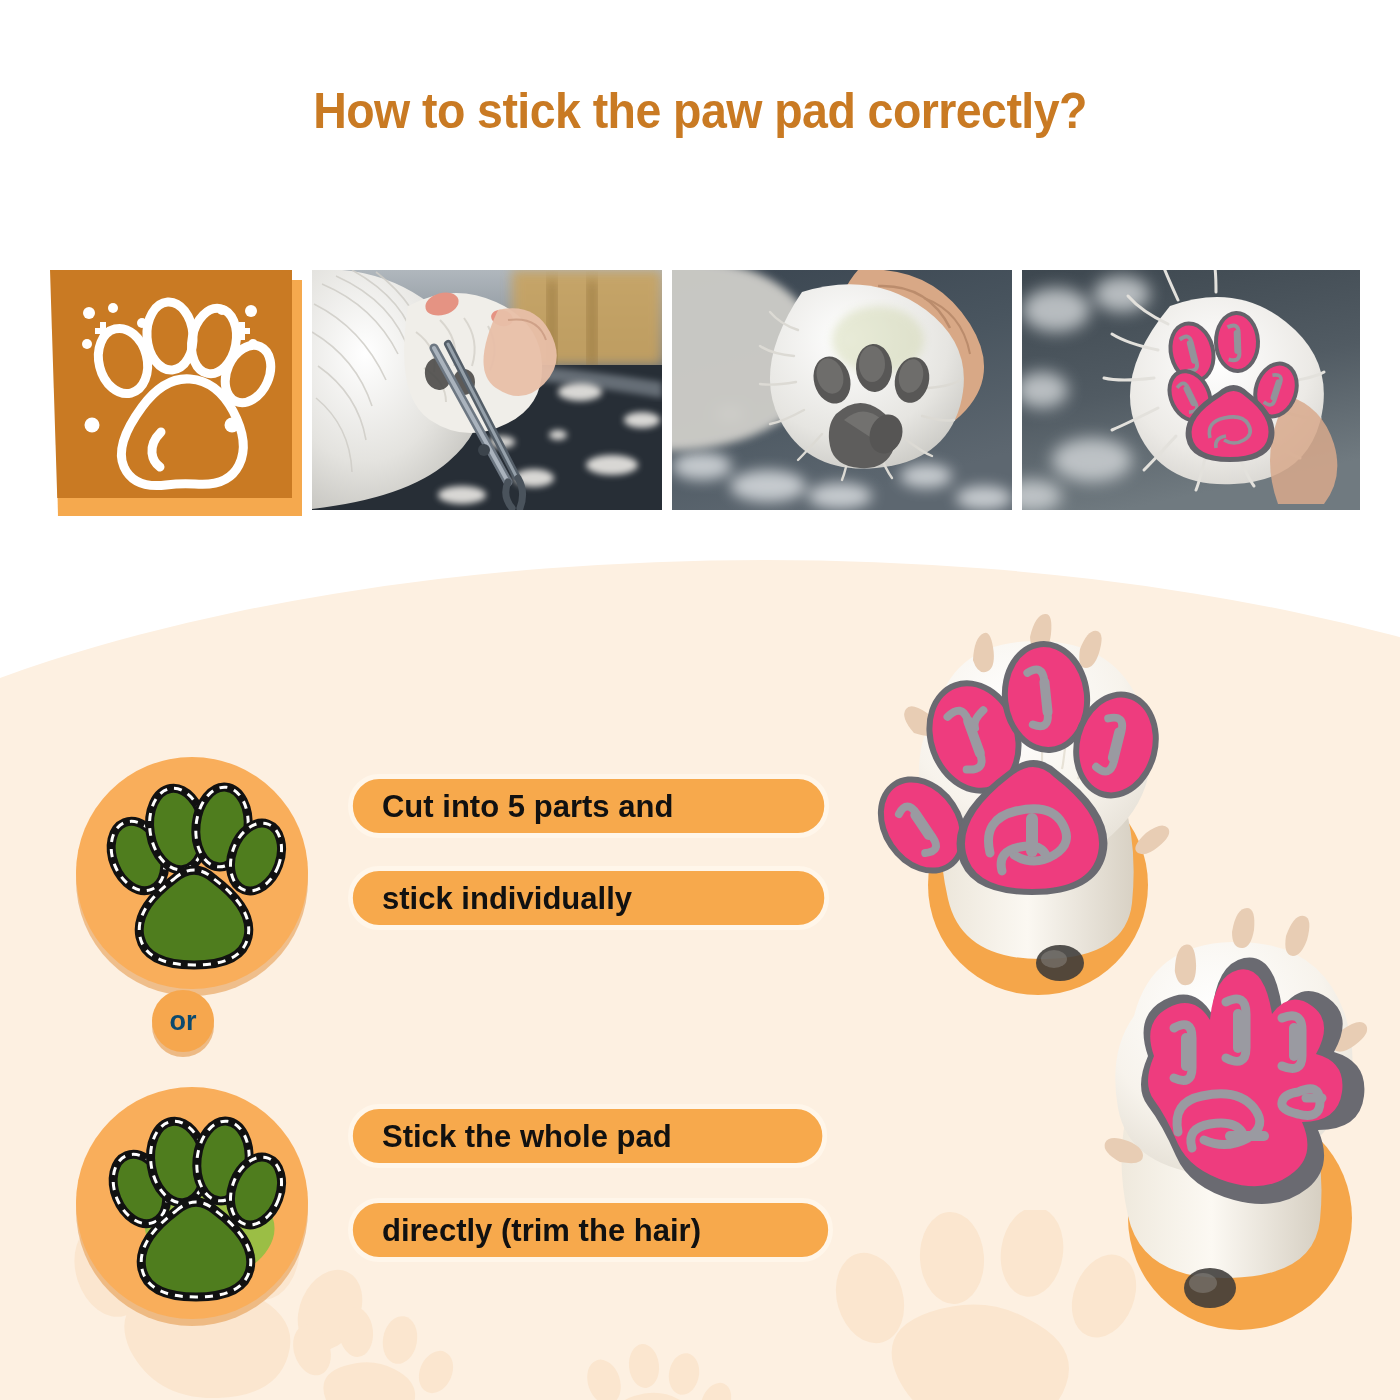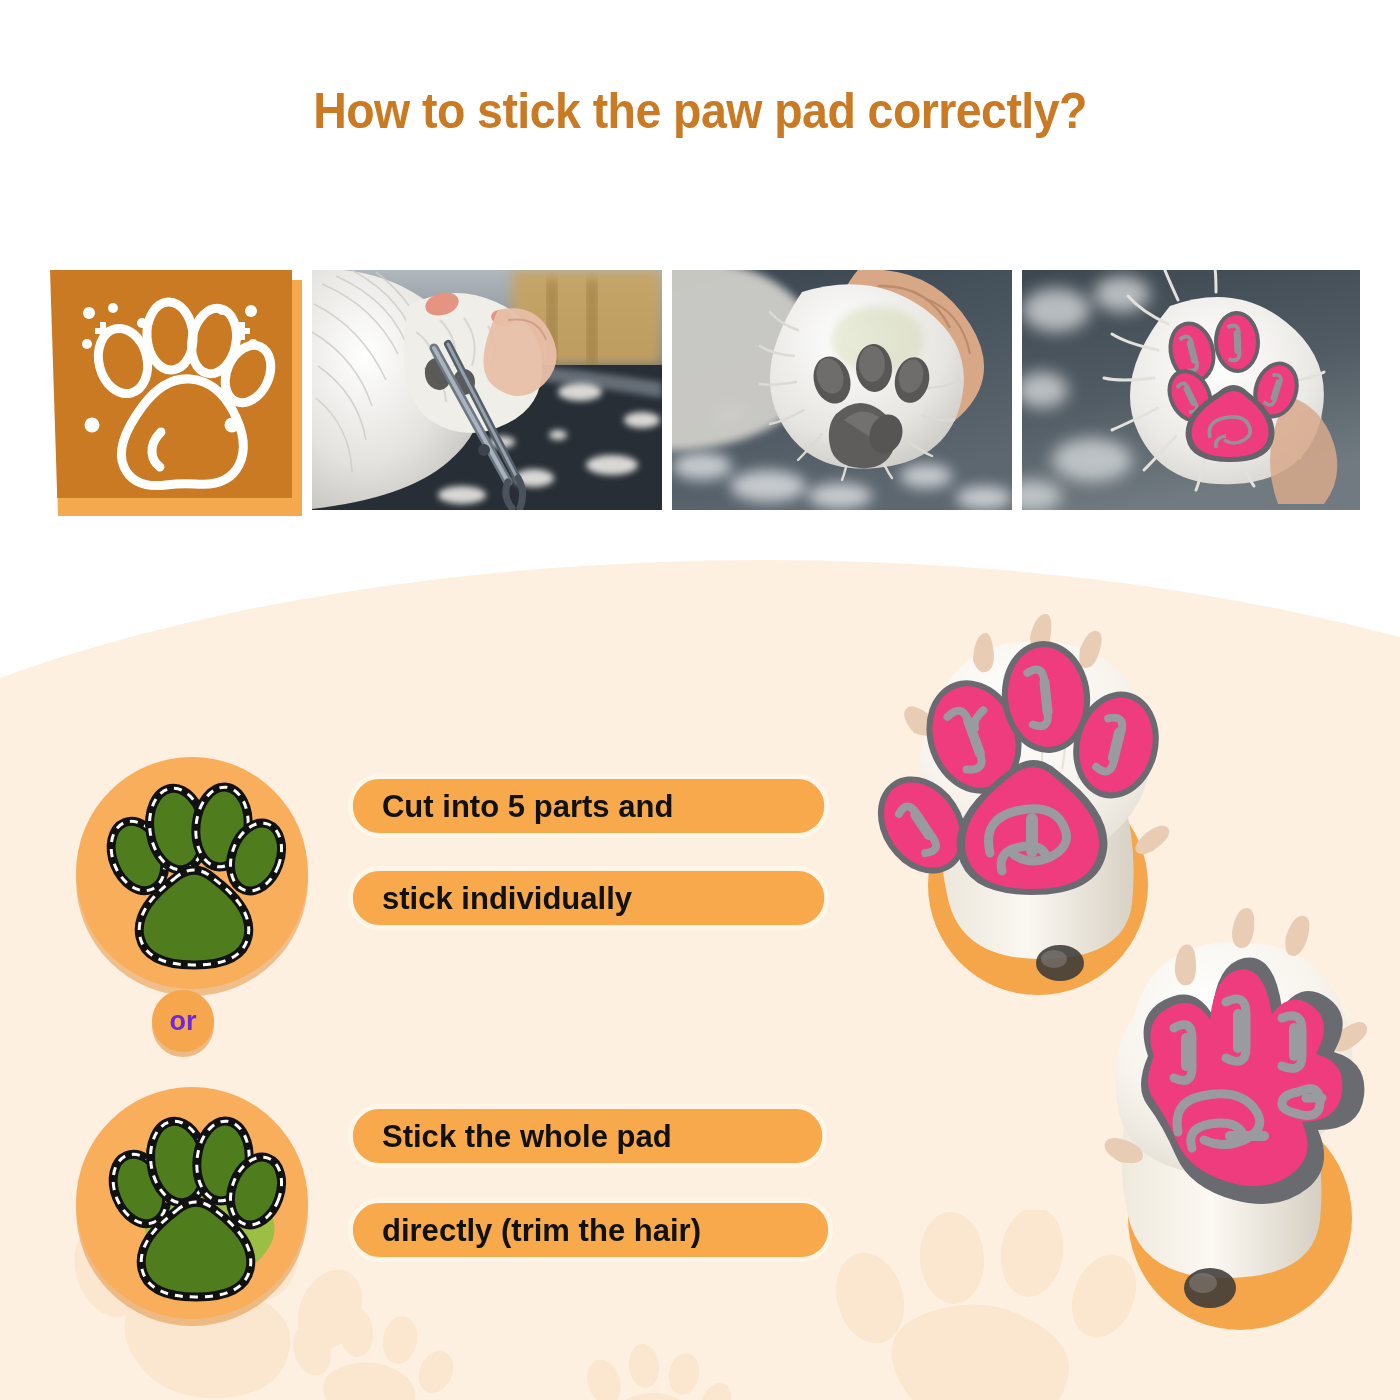--- a/index.html
+++ b/index.html
@@ -75,21 +75,21 @@
   }
   #badge1{left:76px;top:757px;}
   #badge2{left:76px;top:1087px;}
   .badge svg{position:absolute;left:0;top:0;}
 
   #or-badge{
     position:absolute;left:152px;top:990px;width:62px;height:62px;
     border-radius:50%;
     background:#F6A74E;
     box-shadow:0 5px 0 0 rgba(226,150,72,.6);
-    color:#6d28d9;
+    color:#0c4a6e;
     font-size:27px;font-weight:bold;
     display:flex;align-items:center;justify-content:center;
     letter-spacing:0px;
   }
 
   
   .pill{
     position:absolute;height:64px;
     background:#F7A94C;
     border:5px solid #FFF6EA;

